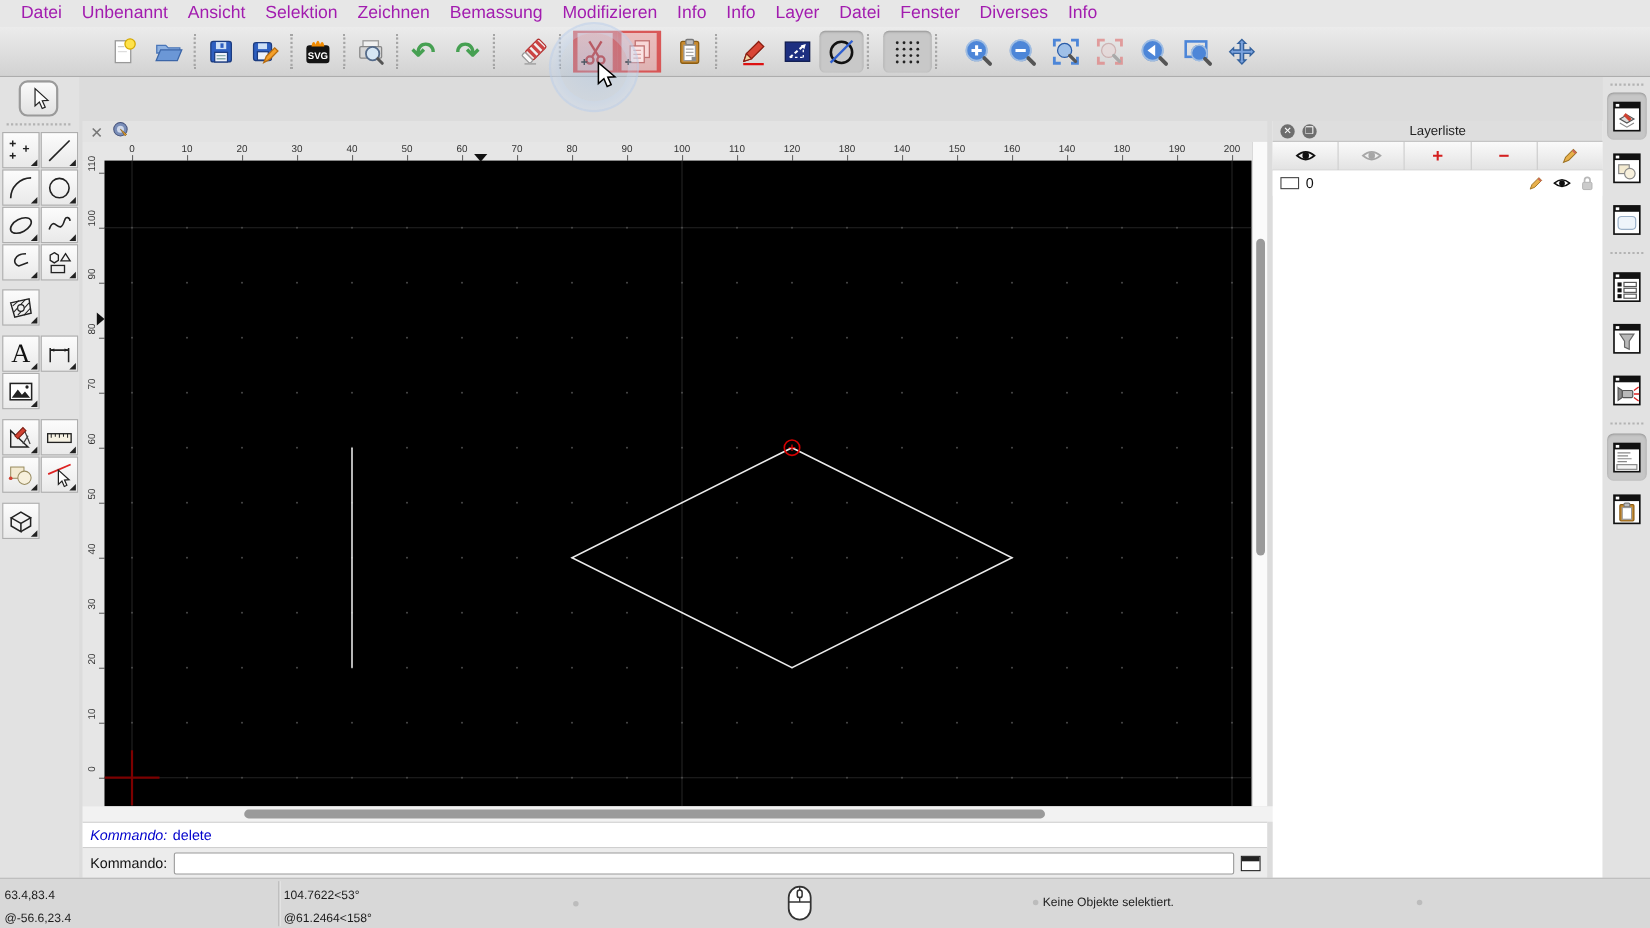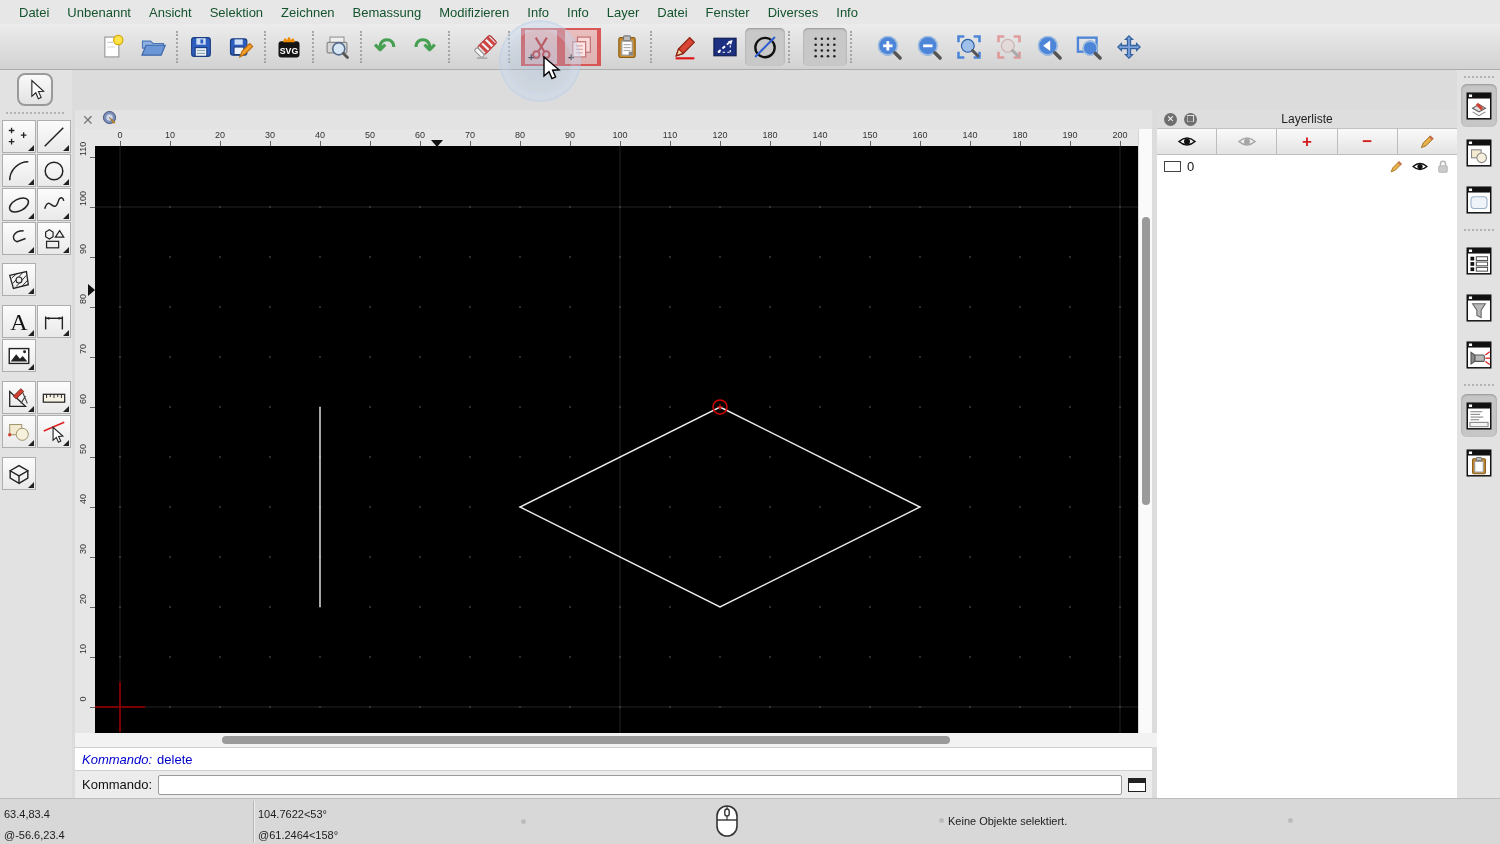--- a/index.html
+++ b/index.html
@@ -3,21 +3,21 @@
 <meta charset="utf-8">
 <style>
   * { margin:0; padding:0; box-sizing:border-box; }
   html,body { width:1500px; height:844px; overflow:hidden; background:#dcdcdc;
               font-family:"Liberation Sans", sans-serif; }
   #app { position:relative; width:1500px; height:844px; }
 
   
   #menubar { position:absolute; left:0; top:0; width:1500px; height:24px;
              background:#e7e7e7; display:flex; align-items:center; padding-left:10px; }
-  .menu-item { font-size:13px; color:#14532d; padding:0 9px; cursor:default; }
+  .menu-item { font-size:16px; color:#a21caf; padding:0 9px; cursor:default; }
 
   
   #toolbar { position:absolute; left:0; top:24px; width:1500px; height:46px;
              background:linear-gradient(#ececec,#d2d2d2); border-bottom:1px solid #adadad;
              display:flex; align-items:center; }
   .tb-btn { width:40px; height:38px; display:flex; align-items:center; justify-content:center;
             position:relative; flex:0 0 auto; }
   .tb-btn svg { width:28px; height:28px; }
   .tb-sep { width:2px; height:32px; border-left:2px dotted #a5a5a5; margin:0 3px; flex:0 0 auto; }
   .tb-pressed { background:#c8c8c8; border-radius:5px; box-shadow:inset 0 1px 2px rgba(0,0,0,.25); }

